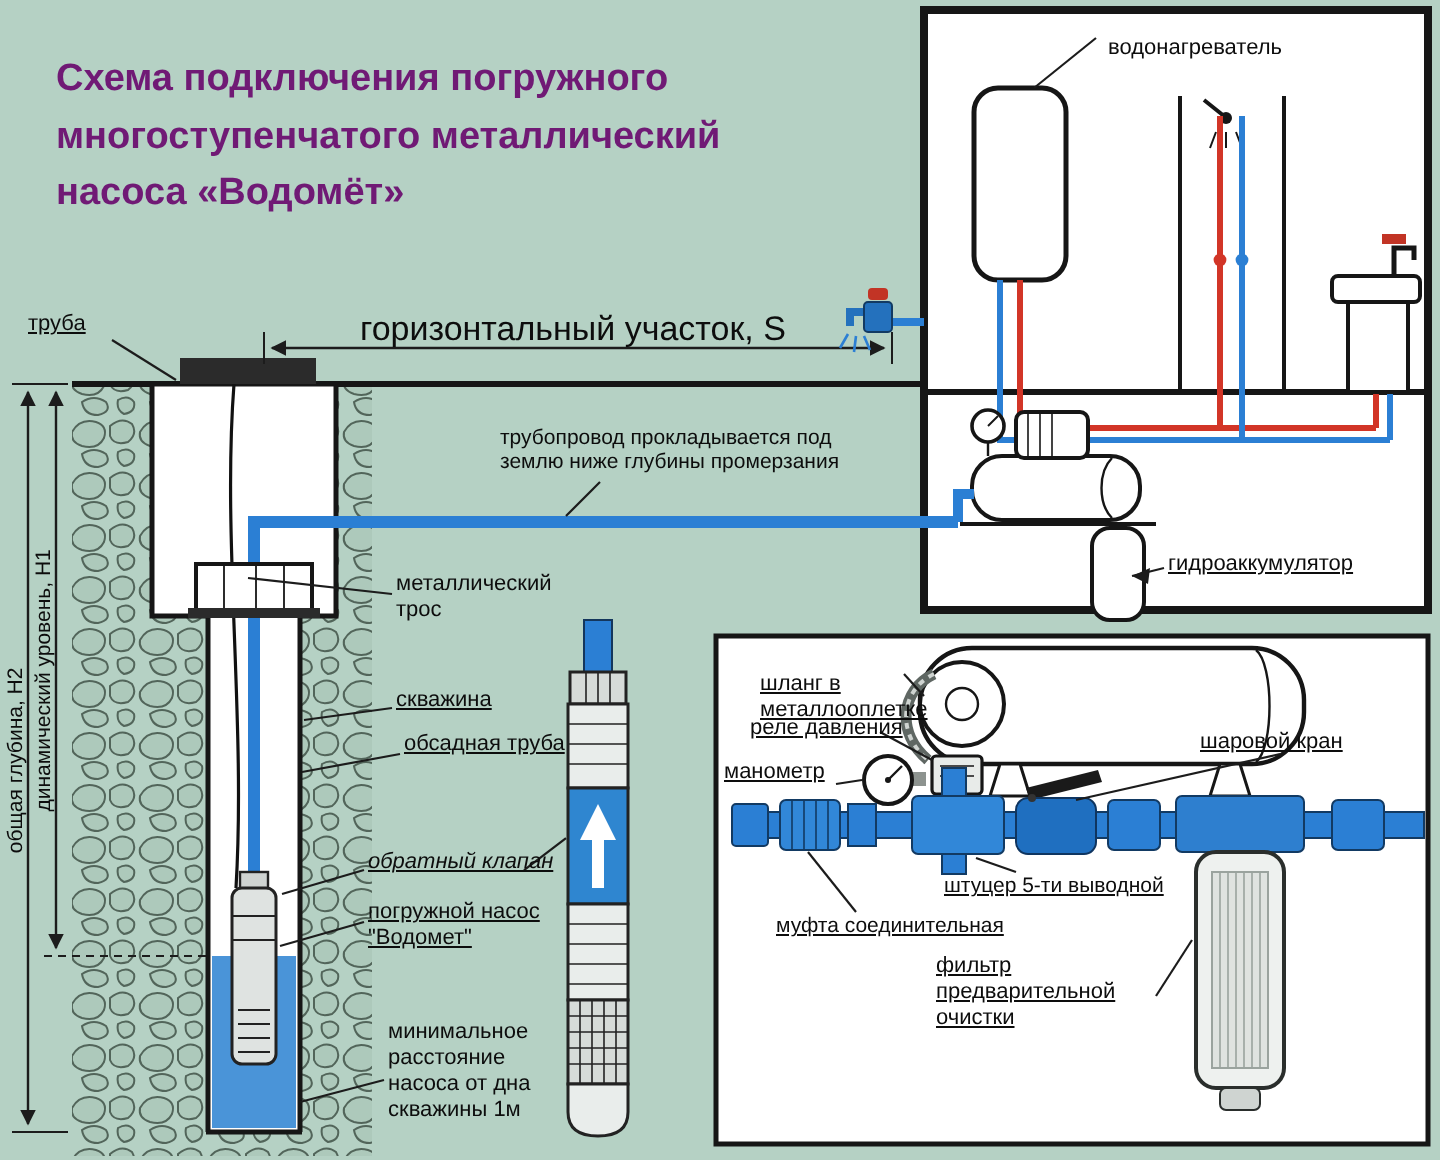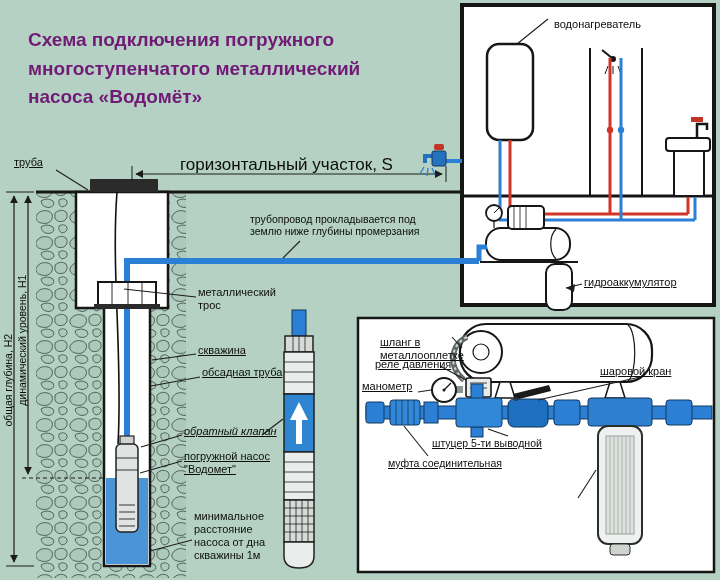--- a/index.html
+++ b/index.html
@@ -255,16 +255,17 @@
 <div class="lbl nw u" style="left:184px;top:425px;font-style:italic;">обратный клапан</div>
 <div class="lbl u" style="left:184px;top:450px;width:100px;">погружной насос "Водомет"</div>
 <div class="lbl" style="left:194px;top:510px;width:88px;">минимальное расстояние насоса от дна скважины 1м</div>
 <div class="lbl nw u" style="left:584px;top:276px;">гидроаккумулятор</div>
 <div class="lbl rot" style="left:-72px;top:374px;width:160px;">общая глубина, H2</div>
 <div class="lbl rot" style="left:-68px;top:334px;width:180px;">динамический уровень, H1</div>
 <div class="lbl u" style="left:380px;top:324px;width:92px;margin-top:12px;">шланг в металлооплетке</div>
 <div class="lbl nw u" style="left:375px;top:358px;">реле давления</div>
 <div class="lbl nw u" style="left:362px;top:380px;">манометр</div>
 <div class="lbl nw u" style="left:600px;top:365px;">шаровой кран</div>
-<div class="lbl nw u small" style="left:432px;top:437px;">штуцер 5-ти выводной</div>
+<div class="lbl nw u small" style="left:472px;top:437px;">штуцер 5-ти выводной</div>
 <div class="lbl nw u small" style="left:388px;top:457px;">муфта соединительная</div>
+<div class="lbl u" style="left:468px;top:477px;width:110px;">фильтр предварительной очистки</div>
 
 </div>
 
 </body></html>

